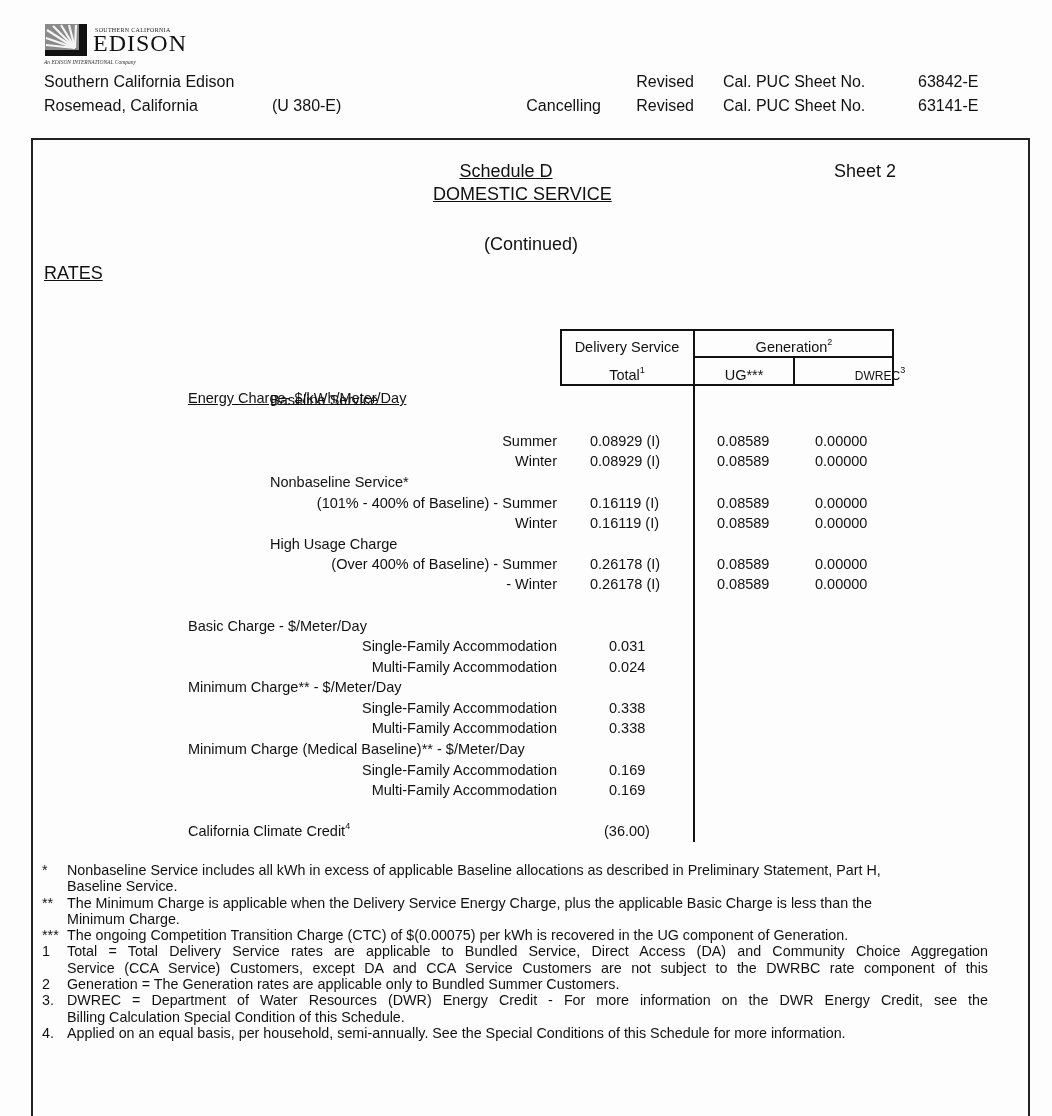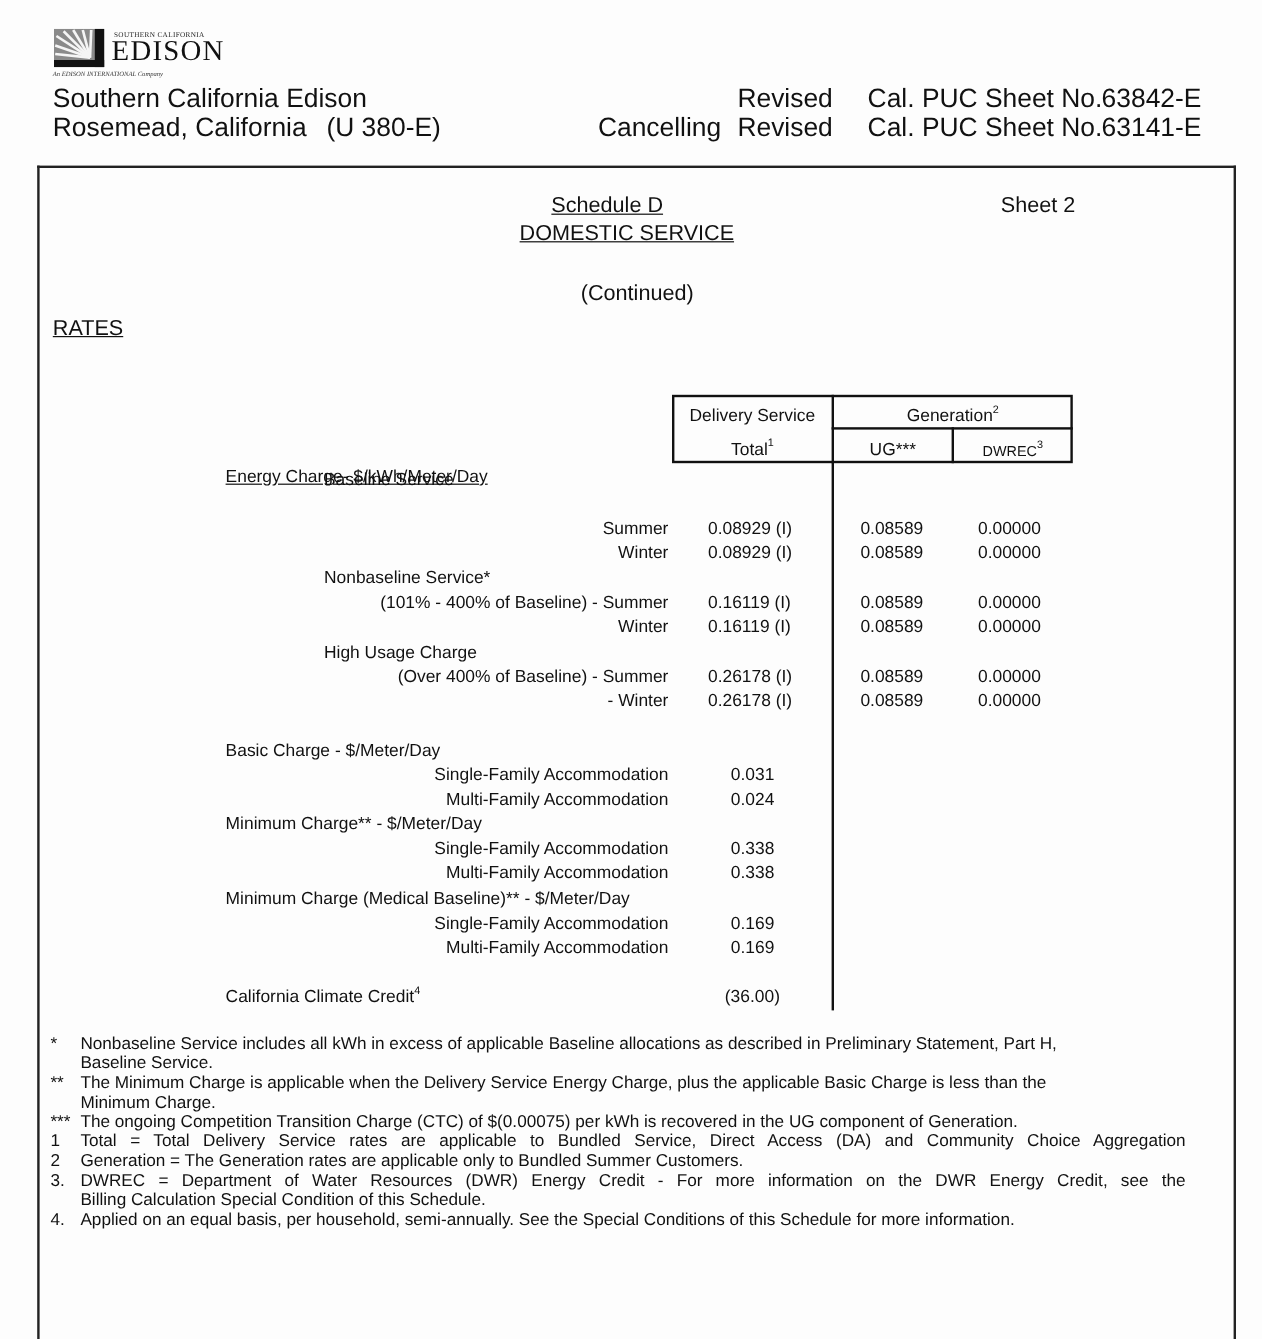--- a/index.html
+++ b/index.html
@@ -1,21 +1,21 @@
 <!DOCTYPE html>
 <html><head>
 <meta charset="utf-8">
 <style>
   html, body { margin: 0; padding: 0; background: #fdfdfd; }
   body {
     width: 1052px; height: 1116px; position: relative; overflow: hidden;
     font-family: "Liberation Sans", sans-serif; color: #111;
   }
   .abs { position: absolute; white-space: nowrap; }
-  .hdr { font-size: 22px; line-height: 21px; }
+  .hdr { font-size: 16px; line-height: 21px; }
   .r { text-align: right; }
   .c { text-align: center; }
   .u { text-decoration: underline; }
   .t14 { font-size: 14.5px; line-height: 17px; }
   .t18 { font-size: 18px; line-height: 21px; }
   sup { font-size: 9px; line-height: 0; vertical-align: 7px; }
 
   
   .logo-box { position: absolute; left: 45px; top: 24px; width: 42px; height: 32px; }
   .logo-text-top { position: absolute; left: 95px; top: 27px; font-family: "Liberation Serif", serif; font-size: 6px; letter-spacing: 0.3px; color: #222; }
@@ -85,21 +85,21 @@
 <div>
   <div class="hbox" style="left:560px; top:329px; width:334px; height:57px;"></div>
   <div class="vline" style="left:693px; top:329px; height:57px;"></div>
   <div class="hline" style="left:693px; top:356px; width:201px;"></div>
   <div class="vline" style="left:793px; top:356px; height:30px;"></div>
 
   <div class="abs t14 c" style="left:560px; width:134px; top:339px;">Delivery Service</div>
   <div class="abs t14 c" style="left:560px; width:134px; top:367px;"><span>Total</span><sup>1</sup></div>
   <div class="abs t14 c" style="left:694px; width:200px; top:339px;"><span>Generation</span><sup>2</sup></div>
   <div class="abs t14 c" style="left:694px; width:100px; top:367px;">UG***</div>
-  <div class="abs c" style="left:794px; width:100px; top:368px; font-size:12px; line-height:16px;"><span>DWREC</span><sup>3</sup></div>
+  <div class="abs c" style="left:794px; width:100px; top:368px; font-size:12px; line-height:16px;padding-left:36px;"><span>DWREC</span><sup>3</sup></div>
 </div>
 
 <div class="vline" style="left:693px; top:385px; height:457px;"></div>
 
 <div class="abs t14" style="left:188px; top:390px;text-decoration:underline;">Energy Charge- $/kWh/Meter/Day</div>
 
 <div class="abs t14" style="left:270px; top:392px;">Baseline Service</div>
 <div>
   <div class="abs t14 r" style="right:495px; top:433px;">Summer</div>
   <div class="abs t14" style="left:590px; top:433px;">0.08929 (I)</div>
@@ -194,20 +194,21 @@
   <div class="row">
     <div class="mk">***</div>
     <div class="tx">
         <div>The ongoing Competition Transition Charge (CTC) of $(0.00075) per kWh is recovered in the UG component of Generation.</div>
       </div>
   </div>
   <div class="row">
     <div class="mk">1</div>
     <div class="tx">
         <div class="jus" style="text-align-last: justify;">Total = Total Delivery Service rates are applicable to Bundled Service, Direct Access (DA) and Community Choice Aggregation</div>
+        <div class="jus" style="text-align-last: justify;">Service (CCA Service) Customers, except DA and CCA Service Customers are not subject to the DWRBC rate component of this</div>
       </div>
   </div>
   <div class="row">
     <div class="mk">2</div>
     <div class="tx">
         <div>Generation = The Generation rates are applicable only to Bundled Summer Customers.</div>
       </div>
   </div>
   <div class="row">
     <div class="mk">3.</div>

